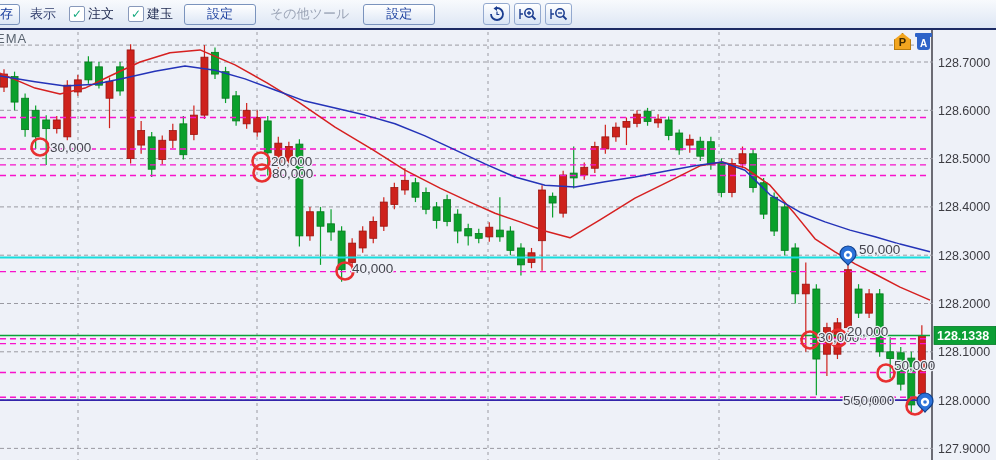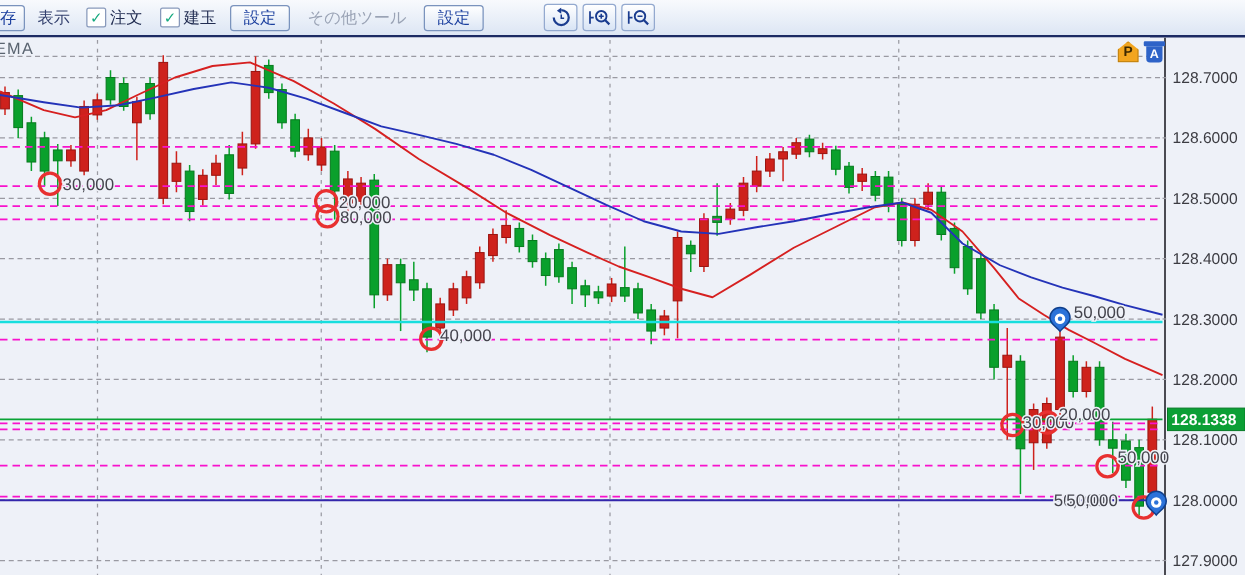--- a/index.html
+++ b/index.html
@@ -5,21 +5,21 @@
   html,body{margin:0;padding:0;}
   body{width:996px;height:460px;overflow:hidden;background:#eef1f8;
        font-family:"Liberation Sans","DejaVu Sans",sans-serif;}
   
   .toolbar{height:28px;background:linear-gradient(#f8fafd,#dde6f4);
            border-bottom:2px solid #1c2a63;display:flex;align-items:center;
            white-space:nowrap;position:relative;overflow:hidden;}
   .tb-btn{font-family:inherit;font-size:13px;color:#1b3f9e;
           background:linear-gradient(#ffffff,#dce6f5);
           border:1px solid #7a93bd;border-radius:3px;height:21px;
-          padding:0 10px;margin:0 4px;cursor:pointer;}
+          padding:0 22px;margin:0 4px;cursor:pointer;}
   .tb-btn.partial{margin-left:-26px;width:46px;text-align:right;padding:0 6px 0 0;}
   .tb-label{font-size:13px;color:#33406e;margin:0 6px;text-align:center;}
   .tb-label.disabled{color:#9aa3b5;margin:16px 10px;}
   .tb-check{display:inline-flex;align-items:center;font-size:13px;color:#222d52;
             margin:0 7px;cursor:pointer;}
   .tb-check .box{width:14px;height:14px;background:#fff;border:1px solid #8899bb;
                  border-radius:2px;display:inline-flex;align-items:center;justify-content:center;
                  font-size:12px;font-weight:bold;color:#15a97e;margin-right:3px;line-height:1;}
   .tb-icons{display:flex;margin-left:42px;}
   .icon-btn{width:27px;height:22px;margin:0 2px;background:linear-gradient(#ffffff,#d8e4f5);

